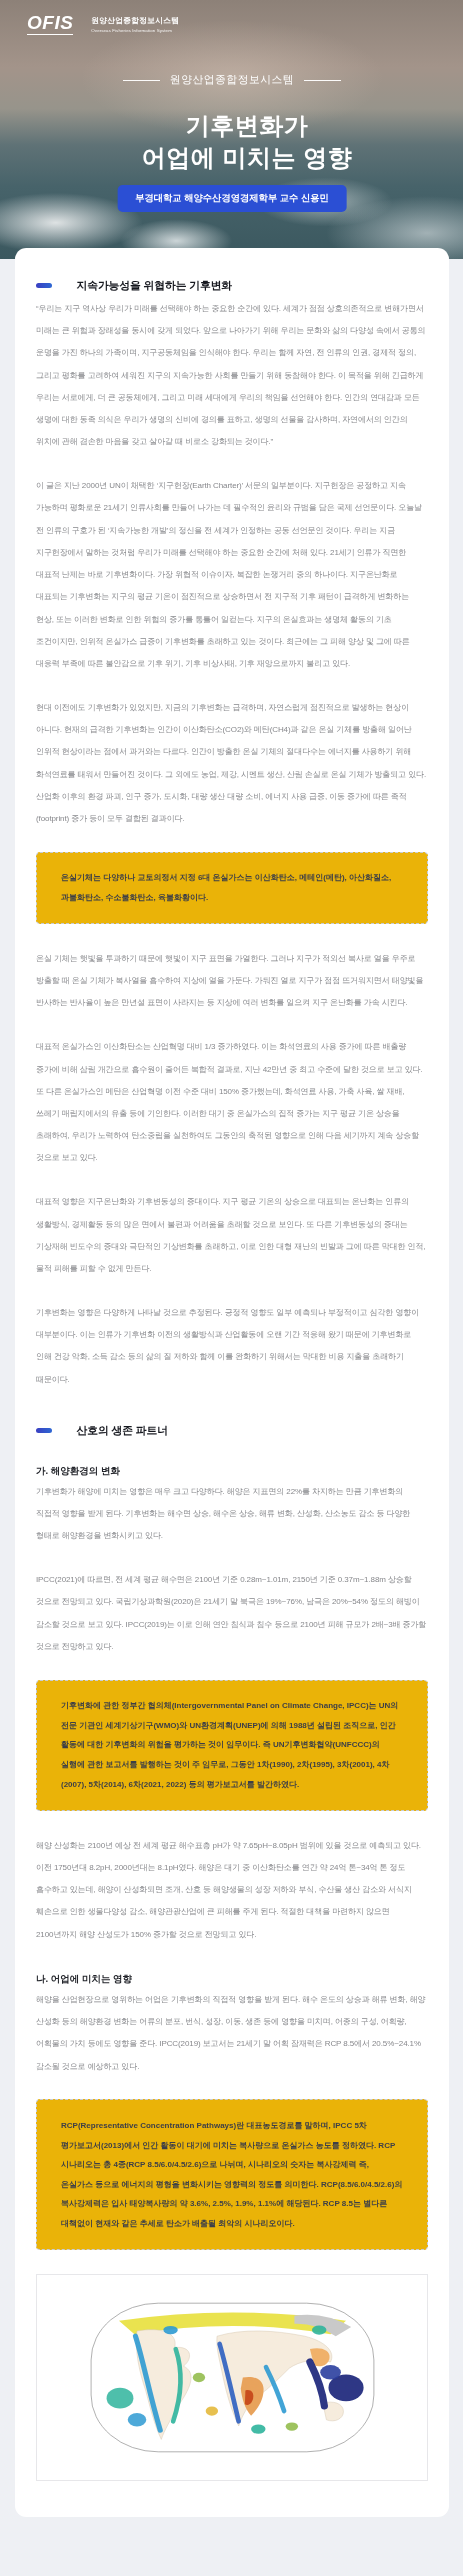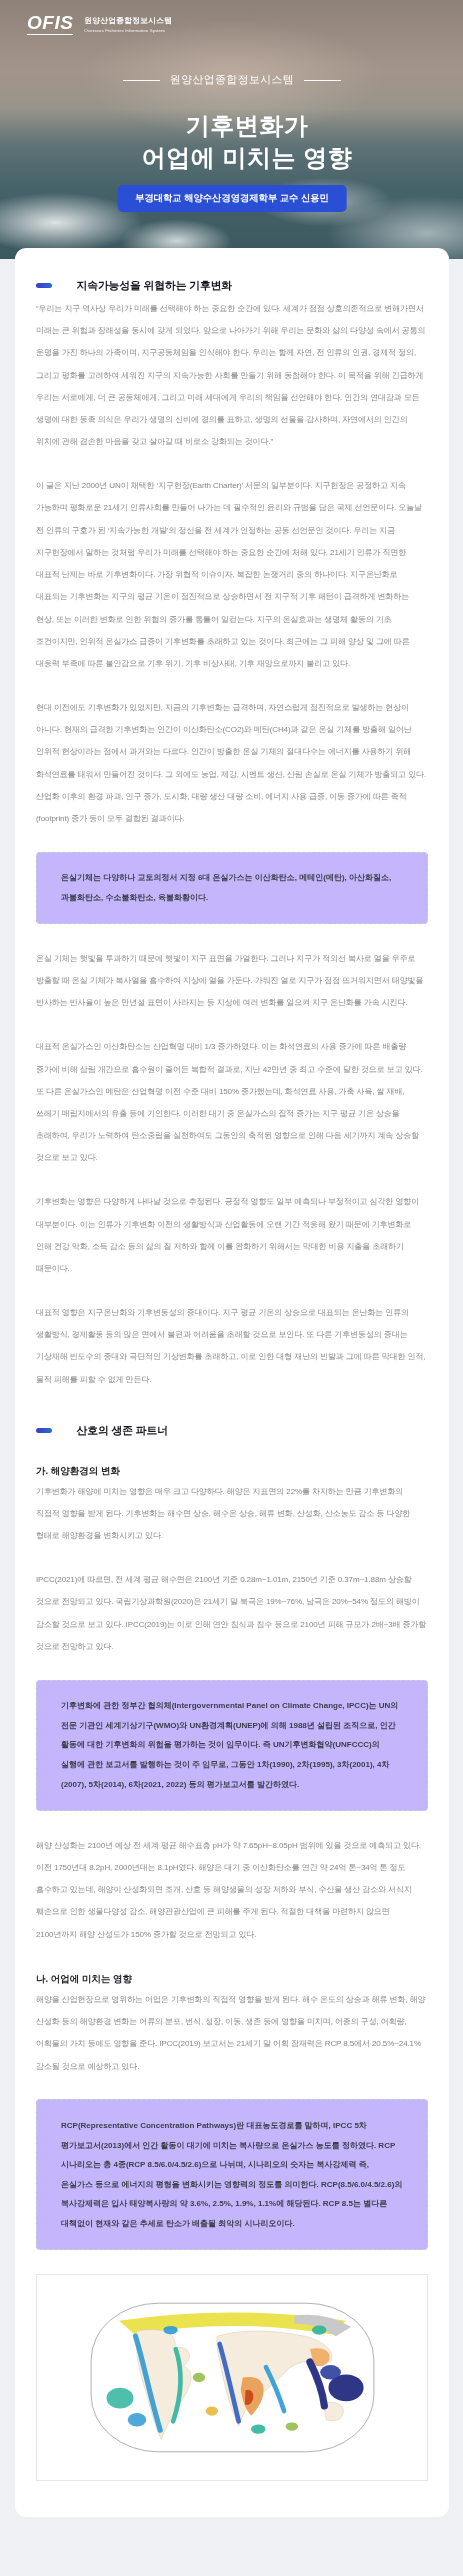--- a/index.html
+++ b/index.html
@@ -14,21 +14,21 @@
   .hero{
     position:relative;height:259px;overflow:hidden;color:#fff;
     background:
       radial-gradient(ellipse 134px 46px at 12% 86%, rgba(250,250,250,.85), rgba(250,250,250,0) 65%),
       radial-gradient(ellipse 93px 36px at 38% 93%, rgba(240,244,245,.8), rgba(240,244,245,0) 60%),
       radial-gradient(ellipse 113px 41px at 70% 78%, rgba(235,240,241,.55), rgba(235,240,241,0) 60%),
       radial-gradient(ellipse 155px 57px at 92% 90%, rgba(228,234,236,.6), rgba(228,234,236,0) 65%),
       radial-gradient(ellipse 216px 82px at 50% 30%, rgba(214,196,182,.5), rgba(214,196,182,0) 70%),
       linear-gradient(180deg,#8d8178 0%,#a3948a 26%,#97948b 42%,#5f7276 56%,#47636a 72%,#3b585f 100%);
   }
-  .hero-logo{position:absolute;left:27px;top:13.4px;display:flex;align-items:center;gap:11px;}
+  .hero-logo{position:absolute;left:27px;top:13.4px;display:flex;align-items:center;gap:18px;}
   .hero-logo .mark{font-size:19px;font-weight:bold;font-style:italic;letter-spacing:0.5px;line-height:1;border-bottom:1.5px solid #fff;padding-bottom:2.1px;}
   .hero-logo .logo-text{display:flex;flex-direction:column;gap:1.5px;}
   .hero-logo .logo-kr{font-size:7.7px;font-weight:bold;letter-spacing:0.3px;}
   .hero-logo .logo-en{font-size:4.4px;opacity:.92;letter-spacing:0.1px;}
   .hero-eyebrow{position:absolute;top:73px;width:100%;display:flex;align-items:center;justify-content:center;gap:10.3px;font-size:10.8px;letter-spacing:0.5px;}
   .hero-eyebrow .rule{width:37px;height:0.5px;background:rgba(255,255,255,.95);}
   .hero-title{position:absolute;top:95px;width:100%;text-align:center;font-size:24px;font-weight:800;line-height:1.32;letter-spacing:0.5px;margin:15px;}
   .hero-badge{
     position:absolute;top:185px;left:50%;transform:translateX(-50%);
     background:#2b4fd4;color:#fff;font-size:9.3px;font-weight:bold;
@@ -39,21 +39,21 @@
     position:relative;width:434px;margin:-11.3px auto 15.5px auto;background:#fff;
     border-radius:11.3px;padding:31px 21px 36px 21px;box-sizing:border-box;
   }
   .section-head{display:flex;align-items:center;gap:25px;margin:33px 0 5.2px 0;}
   .section-head:first-child{margin-top:0;}
   .dash{width:15.5px;height:4.6px;border-radius:2.6px;background:linear-gradient(90deg,#3a3fc2,#2e68d3);flex:0 0 auto;}
   .section-head h2{margin:0;font-size:10.8px;font-weight:800;color:#16181f;letter-spacing:-0.1px;}
   h3.sub{font-size:9.5px;font-weight:800;color:#23252b;margin:27px 0 3.1px 0;}
   p.body{font-size:8px;line-height:2.78;color:#87888c;margin:0 0 21.6px 0;letter-spacing:-0.1px;word-break:keep-all;}
   .infobox{
-    background:#c4b5fd;border:0.5px dashed #c8cdd8;border-radius:4.1px;
+    background:#eab308;border:0.5px dashed #c8cdd8;border-radius:4.1px;
     padding:15.5px 24px;margin:5.2px 0 24px 0;
     font-size:8px;line-height:2.45;color:#3d3f47;font-weight:600;word-break:keep-all;
   }
   
   .figbox{border:0.5px solid #e7e7ea;background:#fff;padding:25px 10.3px 23px 10.3px;text-align:center;margin-top:3.1px;}
 </style>
 </head>
 <body>
 
 <div class="page">
@@ -83,22 +83,22 @@
     <div class="section-head">
       <span class="dash"></span>
       <h2>지속가능성을 위협하는 기후변화</h2>
     </div>
     <p class="body">“우리는 지구 역사상 우리가 미래를 선택해야 하는 중요한 순간에 있다. 세계가 점점 상호의존적으로 변해가면서 미래는 큰 위험과 장래성을 동시에 갖게 되었다. 앞으로 나아가기 위해 우리는 문화와 삶의 다양성 속에서 공통의 운명을 가진 하나의 가족이며, 지구공동체임을 인식해야 한다. 우리는 함께 자연, 전 인류의 인권, 경제적 정의, 그리고 평화를 고려하여 세워진 지구의 지속가능한 사회를 만들기 위해 동참해야 한다. 이 목적을 위해 긴급하게 우리는 서로에게, 더 큰 공동체에게, 그리고 미래 세대에게 우리의 책임을 선언해야 한다. 인간의 연대감과 모든 생명에 대한 동족 의식은 우리가 생명의 신비에 경의를 표하고, 생명의 선물을 감사하며, 자연에서의 인간의 위치에 관해 겸손한 마음을 갖고 살아갈 때 비로소 강화되는 것이다.”</p>
     <p class="body">이 글은 지난 2000년 UN이 채택한 ‘지구헌장(Earth Charter)’ 서문의 일부분이다. 지구헌장은 공정하고 지속 가능하며 평화로운 21세기 인류사회를 만들어 나가는 데 필수적인 윤리와 규범을 담은 국제 선언문이다. 오늘날 전 인류의 구호가 된 ‘지속가능한 개발’의 정신을 전 세계가 인정하는 공동 선언문인 것이다. 우리는 지금 지구헌장에서 말하는 것처럼 우리가 미래를 선택해야 하는 중요한 순간에 처해 있다. 21세기 인류가 직면한 대표적 난제는 바로 기후변화이다. 가장 위협적 이슈이자, 복잡한 논쟁거리 중의 하나이다. 지구온난화로 대표되는 기후변화는 지구의 평균 기온이 점진적으로 상승하면서 전 지구적 기후 패턴이 급격하게 변화하는 현상, 또는 이러한 변화로 인한 위험의 증가를 통틀어 일컫는다. 지구의 온실효과는 생명체 활동의 기초 조건이지만, 인위적 온실가스 급증이 기후변화를 초래하고 있는 것이다. 최근에는 그 피해 양상 및 그에 따른 대응력 부족에 따른 불안감으로 기후 위기, 기후 비상사태, 기후 재앙으로까지 불리고 있다.</p>
     <p class="body">현대 이전에도 기후변화가 있었지만, 지금의 기후변화는 급격하며, 자연스럽게 점진적으로 발생하는 현상이 아니다. 현재의 급격한 기후변화는 인간이 이산화탄소(CO2)와 메탄(CH4)과 같은 온실 기체를 방출해 일어난 인위적 현상이라는 점에서 과거와는 다르다. 인간이 방출한 온실 기체의 절대다수는 에너지를 사용하기 위해 화석연료를 태워서 만들어진 것이다. 그 외에도 농업, 제강, 시멘트 생산, 산림 손실로 온실 기체가 방출되고 있다. 산업화 이후의 환경 파괴, 인구 증가, 도시화, 대량 생산 대량 소비, 에너지 사용 급증, 이동 증가에 따른 족적(footprint) 증가 등이 모두 결합된 결과이다.</p>
     <div class="infobox">온실기체는 다양하나 교토의정서 지정 6대 온실가스는 이산화탄소, 메테인(메탄), 아산화질소, 과불화탄소, 수소불화탄소, 육불화황이다.</div>
     <p class="body">온실 기체는 햇빛을 투과하기 때문에 햇빛이 지구 표면을 가열한다. 그러나 지구가 적외선 복사로 열을 우주로 방출할 때 온실 기체가 복사열을 흡수하여 지상에 열을 가둔다. 가둬진 열로 지구가 점점 뜨거워지면서 태양빛을 반사하는 반사율이 높은 만년설 표면이 사라지는 등 지상에 여러 변화를 일으켜 지구 온난화를 가속 시킨다.</p>
     <p class="body">대표적 온실가스인 이산화탄소는 산업혁명 대비 1/3 증가하였다. 이는 화석연료의 사용 증가에 따른 배출량 증가에 비해 삼림 개간으로 흡수원이 줄어든 복합적 결과로, 지난 42만년 중 최고 수준에 달한 것으로 보고 있다. 또 다른 온실가스인 메탄은 산업혁명 이전 수준 대비 150% 증가했는데, 화석연료 사용, 가축 사육, 쌀 재배, 쓰레기 매립지에서의 유출 등에 기인한다. 이러한 대기 중 온실가스의 집적 증가는 지구 평균 기온 상승을 초래하여, 우리가 노력하여 탄소중립을 실천하여도 그동안의 축적된 영향으로 인해 다음 세기까지 계속 상승할 것으로 보고 있다.</p>
+    <p class="body">대표적 영향은 지구온난화와 기후변동성의 증대이다. 지구 평균 기온의 상승으로 대표되는 온난화는 인류의 생활방식, 경제활동 등의 많은 면에서 불편과 어려움을 초래할 것으로 보인다. 또 다른 기후변동성의 증대는 기상재해 빈도수의 증대와 극단적인 기상변화를 초래하고, 이로 인한 대형 재난의 빈발과 그에 따른 막대한 인적, 물적 피해를 피할 수 없게 만든다.</p>
     <p class="body">기후변화는 영향은 다양하게 나타날 것으로 추정된다. 긍정적 영향도 일부 예측되나 부정적이고 심각한 영향이 대부분이다. 이는 인류가 기후변화 이전의 생활방식과 산업활동에 오랜 기간 적응해 왔기 때문에 기후변화로 인해 건강 악화, 소득 감소 등의 삶의 질 저하와 함께 이를 완화하기 위해서는 막대한 비용 지출을 초래하기 때문이다.</p>
-    <p class="body">대표적 영향은 지구온난화와 기후변동성의 증대이다. 지구 평균 기온의 상승으로 대표되는 온난화는 인류의 생활방식, 경제활동 등의 많은 면에서 불편과 어려움을 초래할 것으로 보인다. 또 다른 기후변동성의 증대는 기상재해 빈도수의 증대와 극단적인 기상변화를 초래하고, 이로 인한 대형 재난의 빈발과 그에 따른 막대한 인적, 물적 피해를 피할 수 없게 만든다.</p>
 
     <div class="section-head">
       <span class="dash"></span>
       <h2>산호의 생존 파트너</h2>
     </div>
     <h3 class="sub">가. 해양환경의 변화</h3>
     <p class="body">기후변화가 해양에 미치는 영향은 매우 크고 다양하다. 해양은 지표면의 22%를 차지하는 만큼 기후변화의 직접적 영향을 받게 된다. 기후변화는 해수면 상승, 해수온 상승, 해류 변화, 산성화, 산소농도 감소 등 다양한 형태로 해양환경을 변화시키고 있다.</p>
     <p class="body">IPCC(2021)에 따르면, 전 세계 평균 해수면은 2100년 기준 0.28m~1.01m, 2150년 기준 0.37m~1.88m 상승할 것으로 전망되고 있다. 국립기상과학원(2020)은 21세기 말 북극은 19%~76%, 남극은 20%~54% 정도의 해빙이 감소할 것으로 보고 있다. IPCC(2019)는 이로 인해 연안 침식과 침수 등으로 2100년 피해 규모가 2배~3배 증가할 것으로 전망하고 있다.</p>
     <div class="infobox">기후변화에 관한 정부간 협의체(Intergovernmental Panel on Climate Change, IPCC)는 UN의 전문 기관인 세계기상기구(WMO)와 UN환경계획(UNEP)에 의해 1988년 설립된 조직으로, 인간 활동에 대한 기후변화의 위험을 평가하는 것이 임무이다. 즉 UN기후변화협약(UNFCCC)의 실행에 관한 보고서를 발행하는 것이 주 임무로, 그동안 1차(1990), 2차(1995), 3차(2001), 4차(2007), 5차(2014), 6차(2021, 2022) 등의 평가보고서를 발간하였다.</div>
     <p class="body">해양 산성화는 2100년 예상 전 세계 평균 해수표층 pH가 약 7.65pH~8.05pH 범위에 있을 것으로 예측되고 있다. 이전 1750년대 8.2pH, 2000년대는 8.1pH였다. 해양은 대기 중 이산화탄소를 연간 약 24억 톤~34억 톤 정도 흡수하고 있는데, 해양이 산성화되면 조개, 산호 등 해양생물의 성장 저하와 부식, 수산물 생산 감소와 서식지 훼손으로 인한 생물다양성 감소, 해양관광산업에 큰 피해를 주게 된다. 적절한 대책을 마련하지 않으면 2100년까지 해양 산성도가 150% 증가할 것으로 전망되고 있다.</p>

